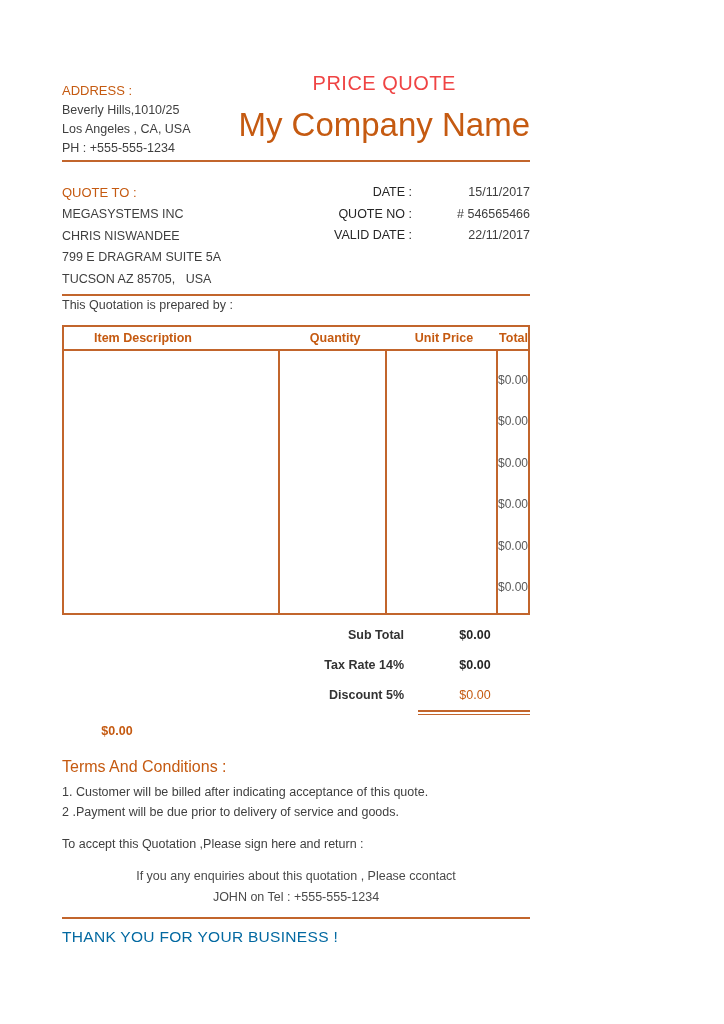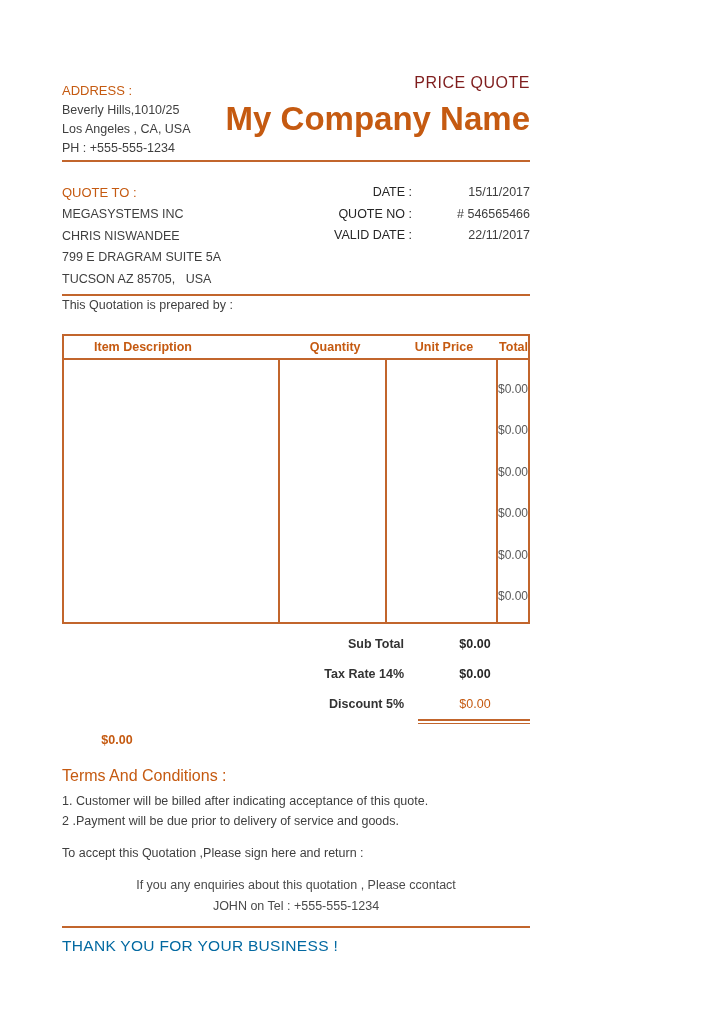--- a/index.html
+++ b/index.html
@@ -9,41 +9,41 @@
     position:relative; width:605px; height:1024px; background:#ffffff;
     padding:0 75px 0 62px; overflow:hidden;
   }
   .text-line { white-space:pre-wrap; }
 
   
   .header-row { padding-top:70px; display:flex; justify-content:space-between; align-items:flex-start; }
   .addr-block { margin-top:11px; font-size:12.5px; line-height:19px; }
   .addr-heading { color:#c55a11; font-size:13px; line-height:20px; }
   .company-block { text-align:right; }
-  .doc-type { color:#7f1d1d; font-size:16px; line-height:26px; letter-spacing:0.5px; }
-  .company-name { color:#c55a11; font-size:33px; font-weight:bold; line-height:42px; margin-top:2px; }
+  .doc-type { color:#ef4444; font-size:20px; line-height:26px; letter-spacing:0.5px;text-align:center; }
+  .company-name { color:#c55a11; font-size:33px; font-weight:normal; line-height:42px; margin-top:8px; }
   .rule { border:none; border-top:2px solid #c2652c; height:0; }
   .rule-1 { margin-top:2px; }
 
   
   .quote-row { display:flex; justify-content:space-between; margin-top:20px; }
   .quote-to-heading { color:#c55a11; font-size:13px; line-height:22px; }
   .quote-to-line { font-size:12.5px; line-height:21.7px; }
   .meta-block { width:250px; }
   .meta-row { display:flex; justify-content:flex-end; line-height:21.5px; }
   .meta-label { font-weight:normal; color:#262626; font-size:12.5px; text-align:right; flex:1; }
   .meta-value { width:118px; text-align:right; font-size:12.5px; color:#3f3f3f; }
   .rule-2 { margin-top:3px; }
 
   
   .prepared { font-size:12.5px; line-height:19px; }
 
   
   .items-header {
-    margin-top:19px; display:flex; align-items:center;
+    margin-top:10px; display:flex; align-items:center;
     border:2px solid #c2652c; height:26px;
     color:#c55a11; font-weight:bold; font-size:12.5px;
   }
   .ih-desc { width:236px; padding-left:30px; text-align:left; }
   .ih-qty { width:118px; text-align:center; }
   .ih-price { width:121px; text-align:center; }
   .ih-total { flex:1; text-align:center; }
   .items-body {
     display:flex; border:2px solid #c2652c; border-top:none; height:264px;
   }

